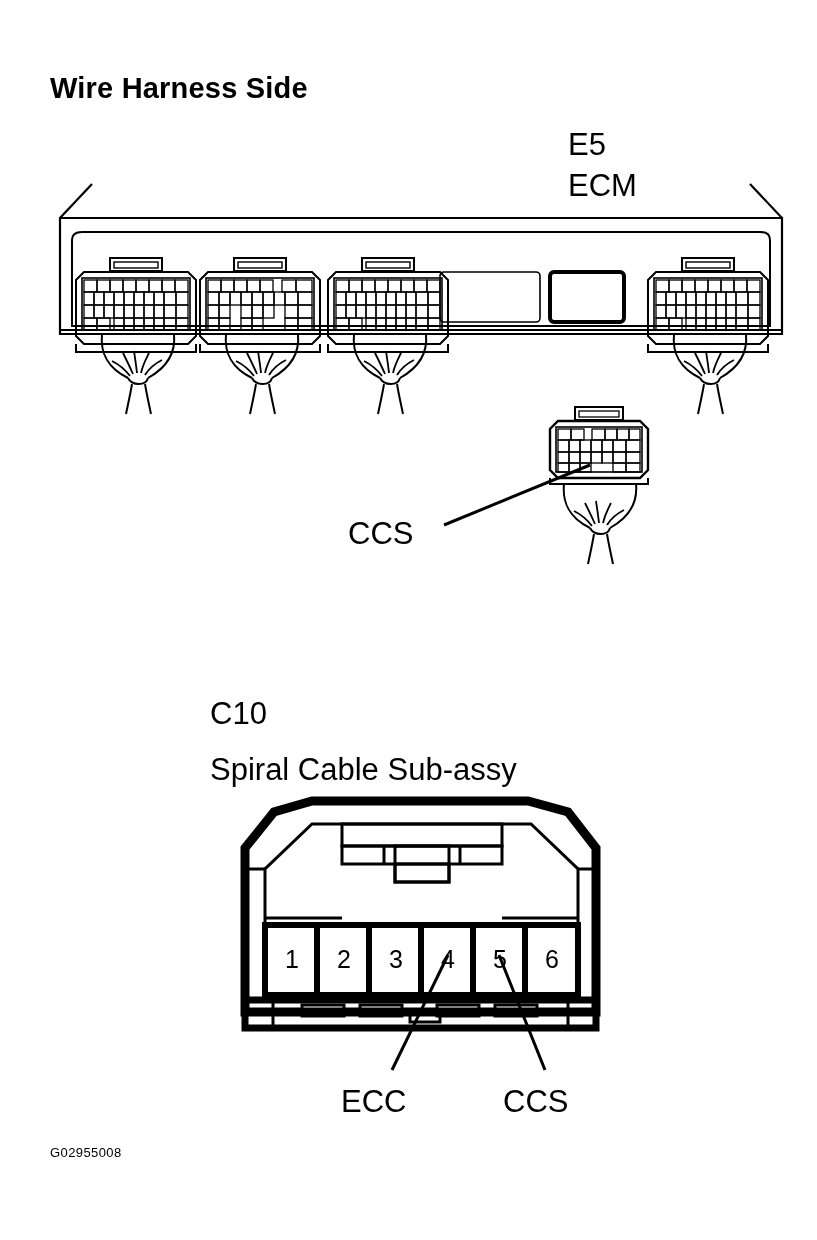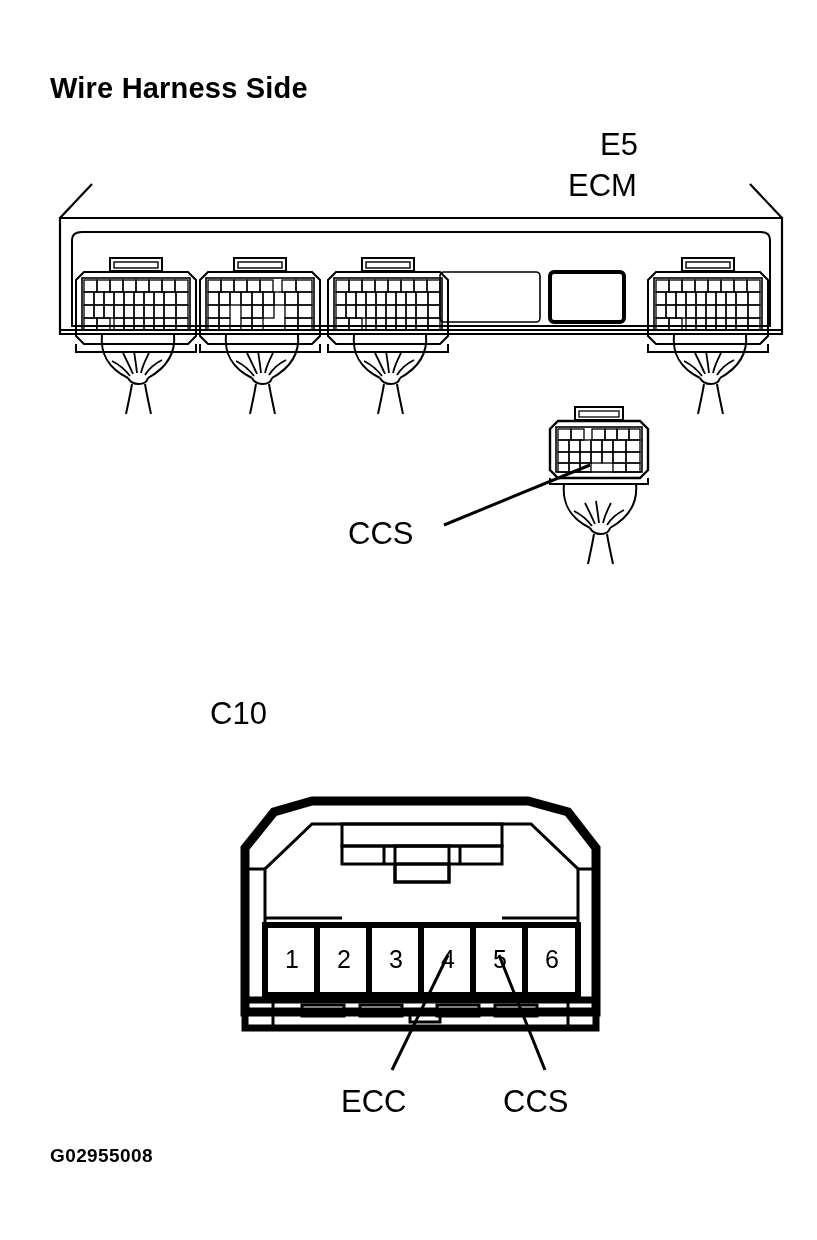--- a/index.html
+++ b/index.html
@@ -40,23 +40,22 @@
   }
   .big {
     font-size: 31px;
     font-weight: normal;
   }
   .pinnum {
     font-size: 25px;
     text-align: center;
   }
   .footer {
-    font-size: 19px;
+    font-size: 13px;
     letter-spacing: 0.4px;
-    font-weight: bold;
   }
 </style>
 </head>
 <body>
 
 <div id="stage">
 
   <svg id="art" viewBox="0 0 817 1240" xmlns="http://www.w3.org/2000/svg">
 
     <defs>
@@ -306,26 +305,27 @@
       </g>
 
       <line x1="436" y1="955" x2="380" y2="1070" stroke="#000" stroke-width="3"></line>
 
       <line x1="487" y1="955" x2="533" y2="1070" stroke="#000" stroke-width="3"></line>
     </g>
   </svg>
 
   <div class="lbl title" style="left:38px; top:74px;">Wire Harness Side</div>
 
-  <div class="lbl big" style="left:556px; top:129px;margin-left:32px;">E5</div>
+  <div class="lbl big" style="left:556px; top:129px;">E5</div>
   <div class="lbl big" style="left:556px; top:170px;">ECM</div>
 
   <div class="lbl big" style="left:336px; top:518px;">CCS</div>
 
   <div class="lbl big" style="left:198px; top:698px;text-align:right;">C10</div>
+  <div class="lbl big" style="left:198px; top:754px;">Spiral Cable Sub-assy</div>
 
   <div class="lbl pinnum" style="left:266px; top:947px; width:28px;">1</div>
   <div class="lbl pinnum" style="left:318px; top:947px; width:28px;">2</div>
   <div class="lbl pinnum" style="left:370px; top:947px; width:28px;">3</div>
   <div class="lbl pinnum" style="left:422px; top:947px; width:28px;">4</div>
   <div class="lbl pinnum" style="left:474px; top:947px; width:28px;">5</div>
   <div class="lbl pinnum" style="left:526px; top:947px; width:28px;">6</div>
 
   <div class="lbl big" style="left:329px; top:1086px;">ECC</div>
   <div class="lbl big" style="left:491px; top:1086px;">CCS</div>

